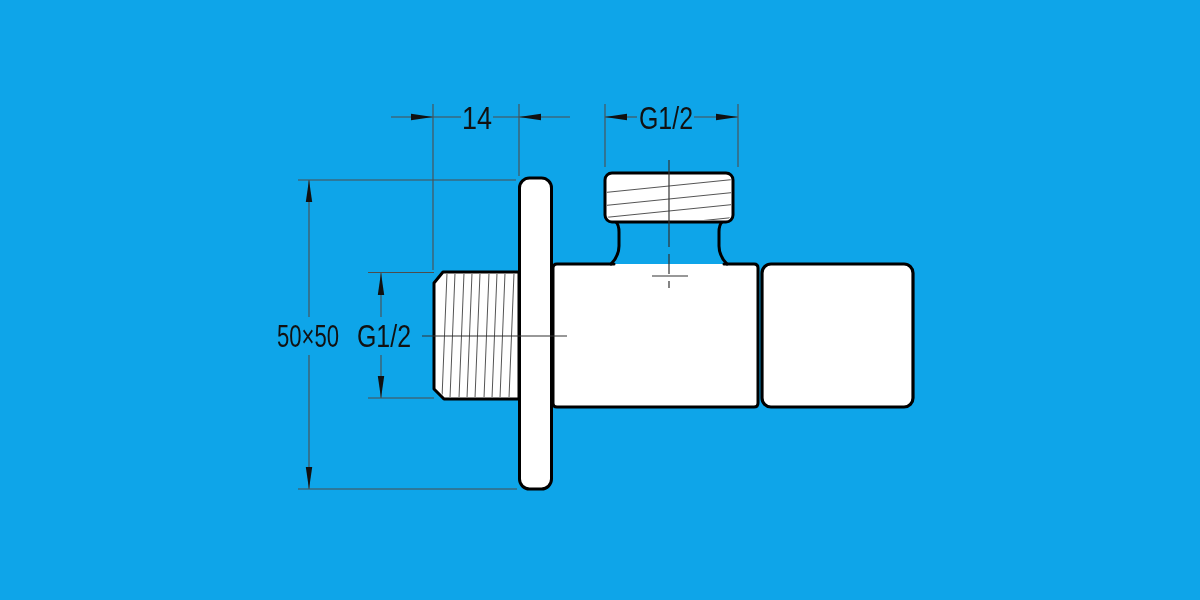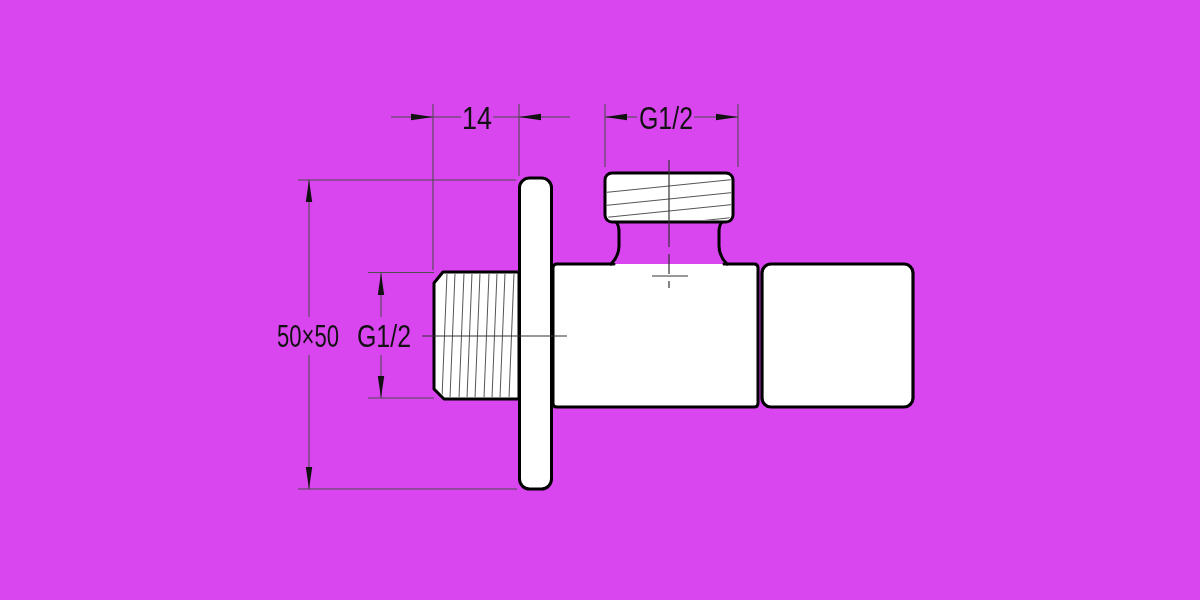--- a/index.html
+++ b/index.html
@@ -1,16 +1,16 @@
 <!DOCTYPE html>
 <html><head>
 <meta charset="utf-8">
 <style>
   html,body{margin:0;padding:0;background:#ffffff;}
-  .stage{position:relative;width:1200px;height:600px;background:#d946ef;overflow:hidden;}
+  .stage{position:relative;width:1200px;height:600px;background:#0ea5e9;overflow:hidden;}
   svg{display:block;}
   .outline{fill:#ffffff;stroke:#000000;stroke-width:3;stroke-linejoin:round;}
   .outline-thin{fill:none;stroke:#000000;stroke-width:3;stroke-linejoin:round;stroke-linecap:round;}
   .fillonly{fill:#ffffff;stroke:none;}
   .hatch{stroke:#555555;stroke-width:1;fill:none;}
   .dimline{stroke:#4d4d4d;stroke-width:1.1;fill:none;}
   .centerline{stroke:#333333;stroke-width:1.2;fill:none;}
   .arrow{fill:#111111;stroke:none;}
   .dimtext{font-family:"Liberation Sans","DejaVu Sans",sans-serif;font-size:31px;fill:#111111;}
 </style>

